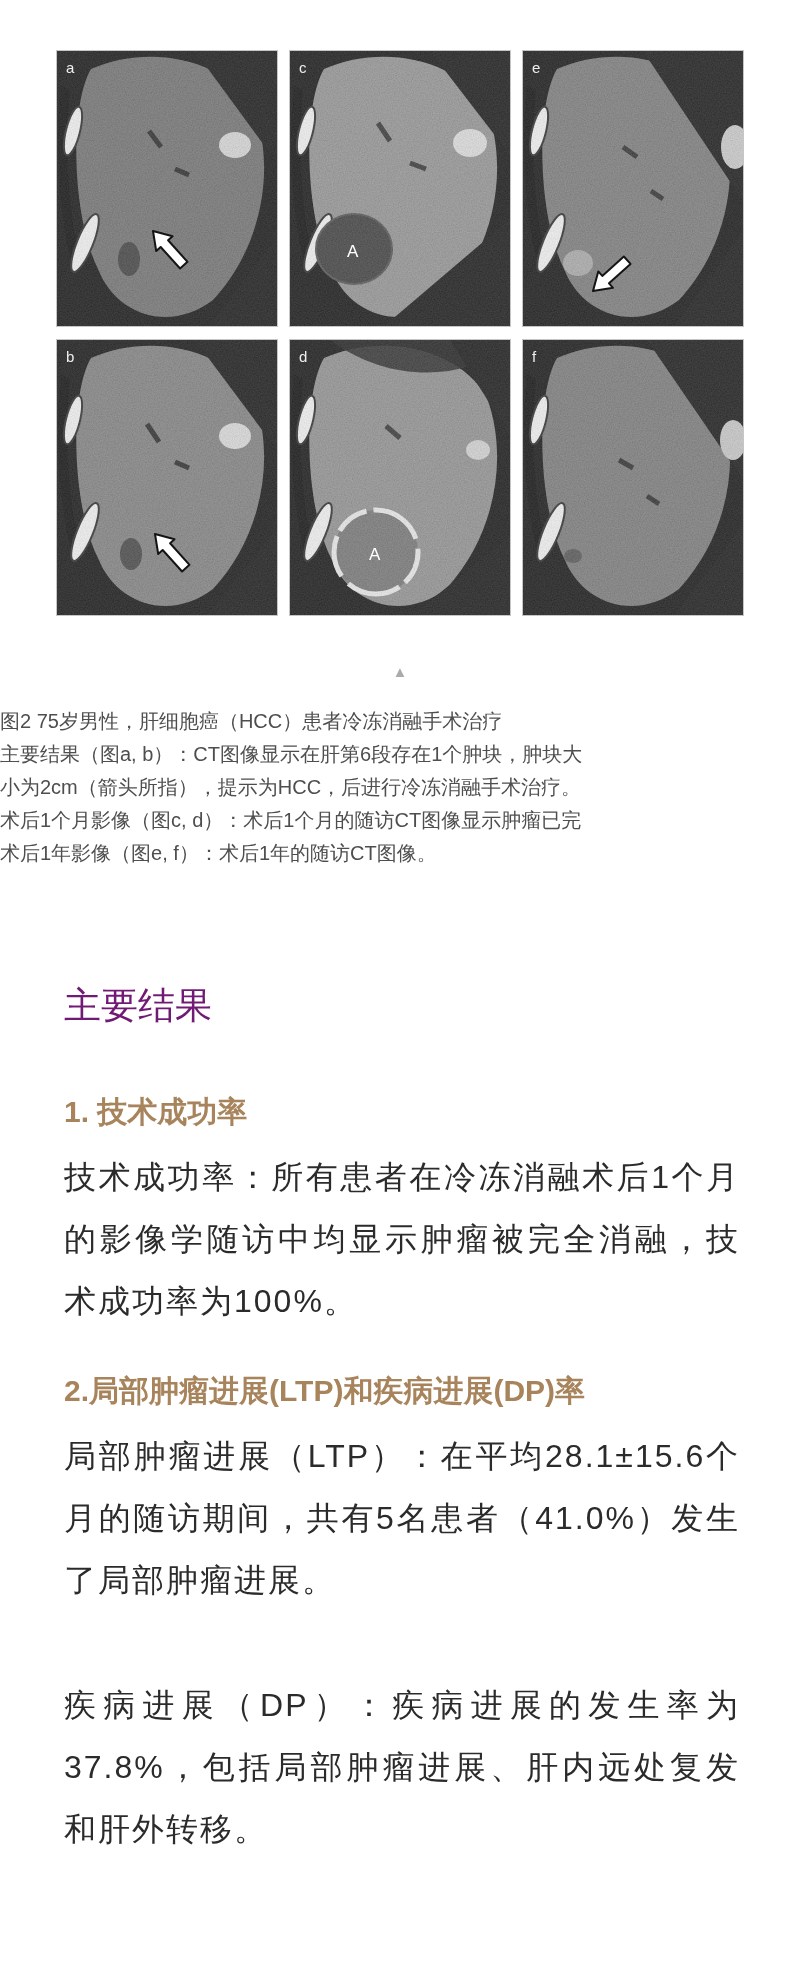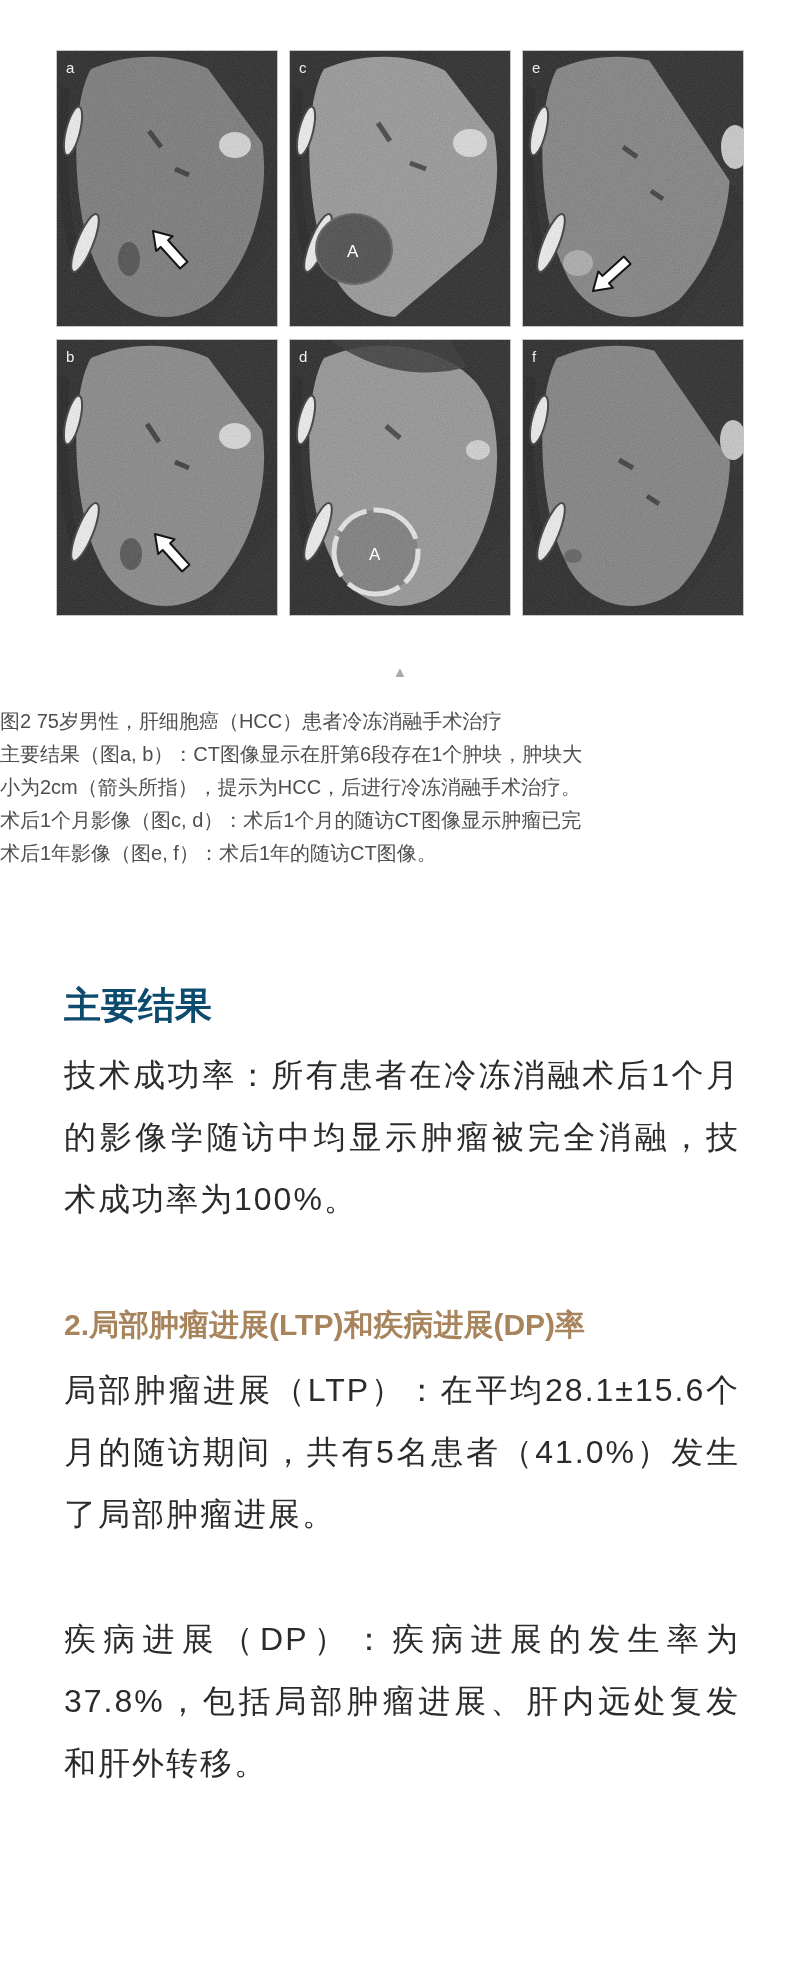--- a/index.html
+++ b/index.html
@@ -51,33 +51,33 @@
     color:#4e4e4e;
     font-size:20px;
     line-height:33px;
   }
   .cap-line{white-space:nowrap;}
 
   
   .main-heading{
     margin:112px 64px 0 64px;
     font-family:"Liberation Serif",serif;
-    font-weight:bold;
+    font-weight:normal;
     font-size:37px;
     line-height:48px;
-    color:#0c4a6e;
+    color:#701a75;
   }
   .sub-heading{
     margin:62px 45px 0 64px;
     font-weight:bold;
     font-size:30px;
     line-height:40px;
     color:#a8845c;
   }
-  .sub-heading.second{margin-top:75px;}
+  .sub-heading.second{margin-top:39px;}
   .para{
     margin:14px 60px 0 64px;
     font-size:32px;
     line-height:62px;
     letter-spacing:2px;
     text-align:justify;
     color:#2b2b2b;
   }
   .para.spaced{margin-top:63px;}
 </style>
@@ -207,19 +207,20 @@
   <div class="figure-caption">
     <div class="cap-line">图2  75岁男性，肝细胞癌（HCC）患者冷冻消融手术治疗</div>
     <div class="cap-line">主要结果（图a, b）：CT图像显示在肝第6段存在1个肿块，肿块大</div>
     <div class="cap-line">小为2cm（箭头所指），提示为HCC，后进行冷冻消融手术治疗。</div>
     <div class="cap-line">术后1个月影像（图c, d）：术后1个月的随访CT图像显示肿瘤已完</div>
     <div class="cap-line">术后1年影像（图e, f）：术后1年的随访CT图像。</div>
   </div>
 
   <h1 class="main-heading">主要结果</h1>
 
+  <h2 class="sub-heading">1. 技术成功率</h2>
   <p class="para">技术成功率：所有患者在冷冻消融术后1个月的影像学随访中均显示肿瘤被完全消融，技术成功率为100%。</p>
 
   <h2 class="sub-heading second">2.局部肿瘤进展(LTP)和疾病进展(DP)率</h2>
   <p class="para">局部肿瘤进展（LTP）：在平均28.1±15.6个月的随访期间，共有5名患者（41.0%）发生了局部肿瘤进展。</p>
   <p class="para spaced">疾病进展（DP）：疾病进展的发生率为37.8%，包括局部肿瘤进展、肝内远处复发和肝外转移。</p>
 
 </div>
 
 </body></html>

